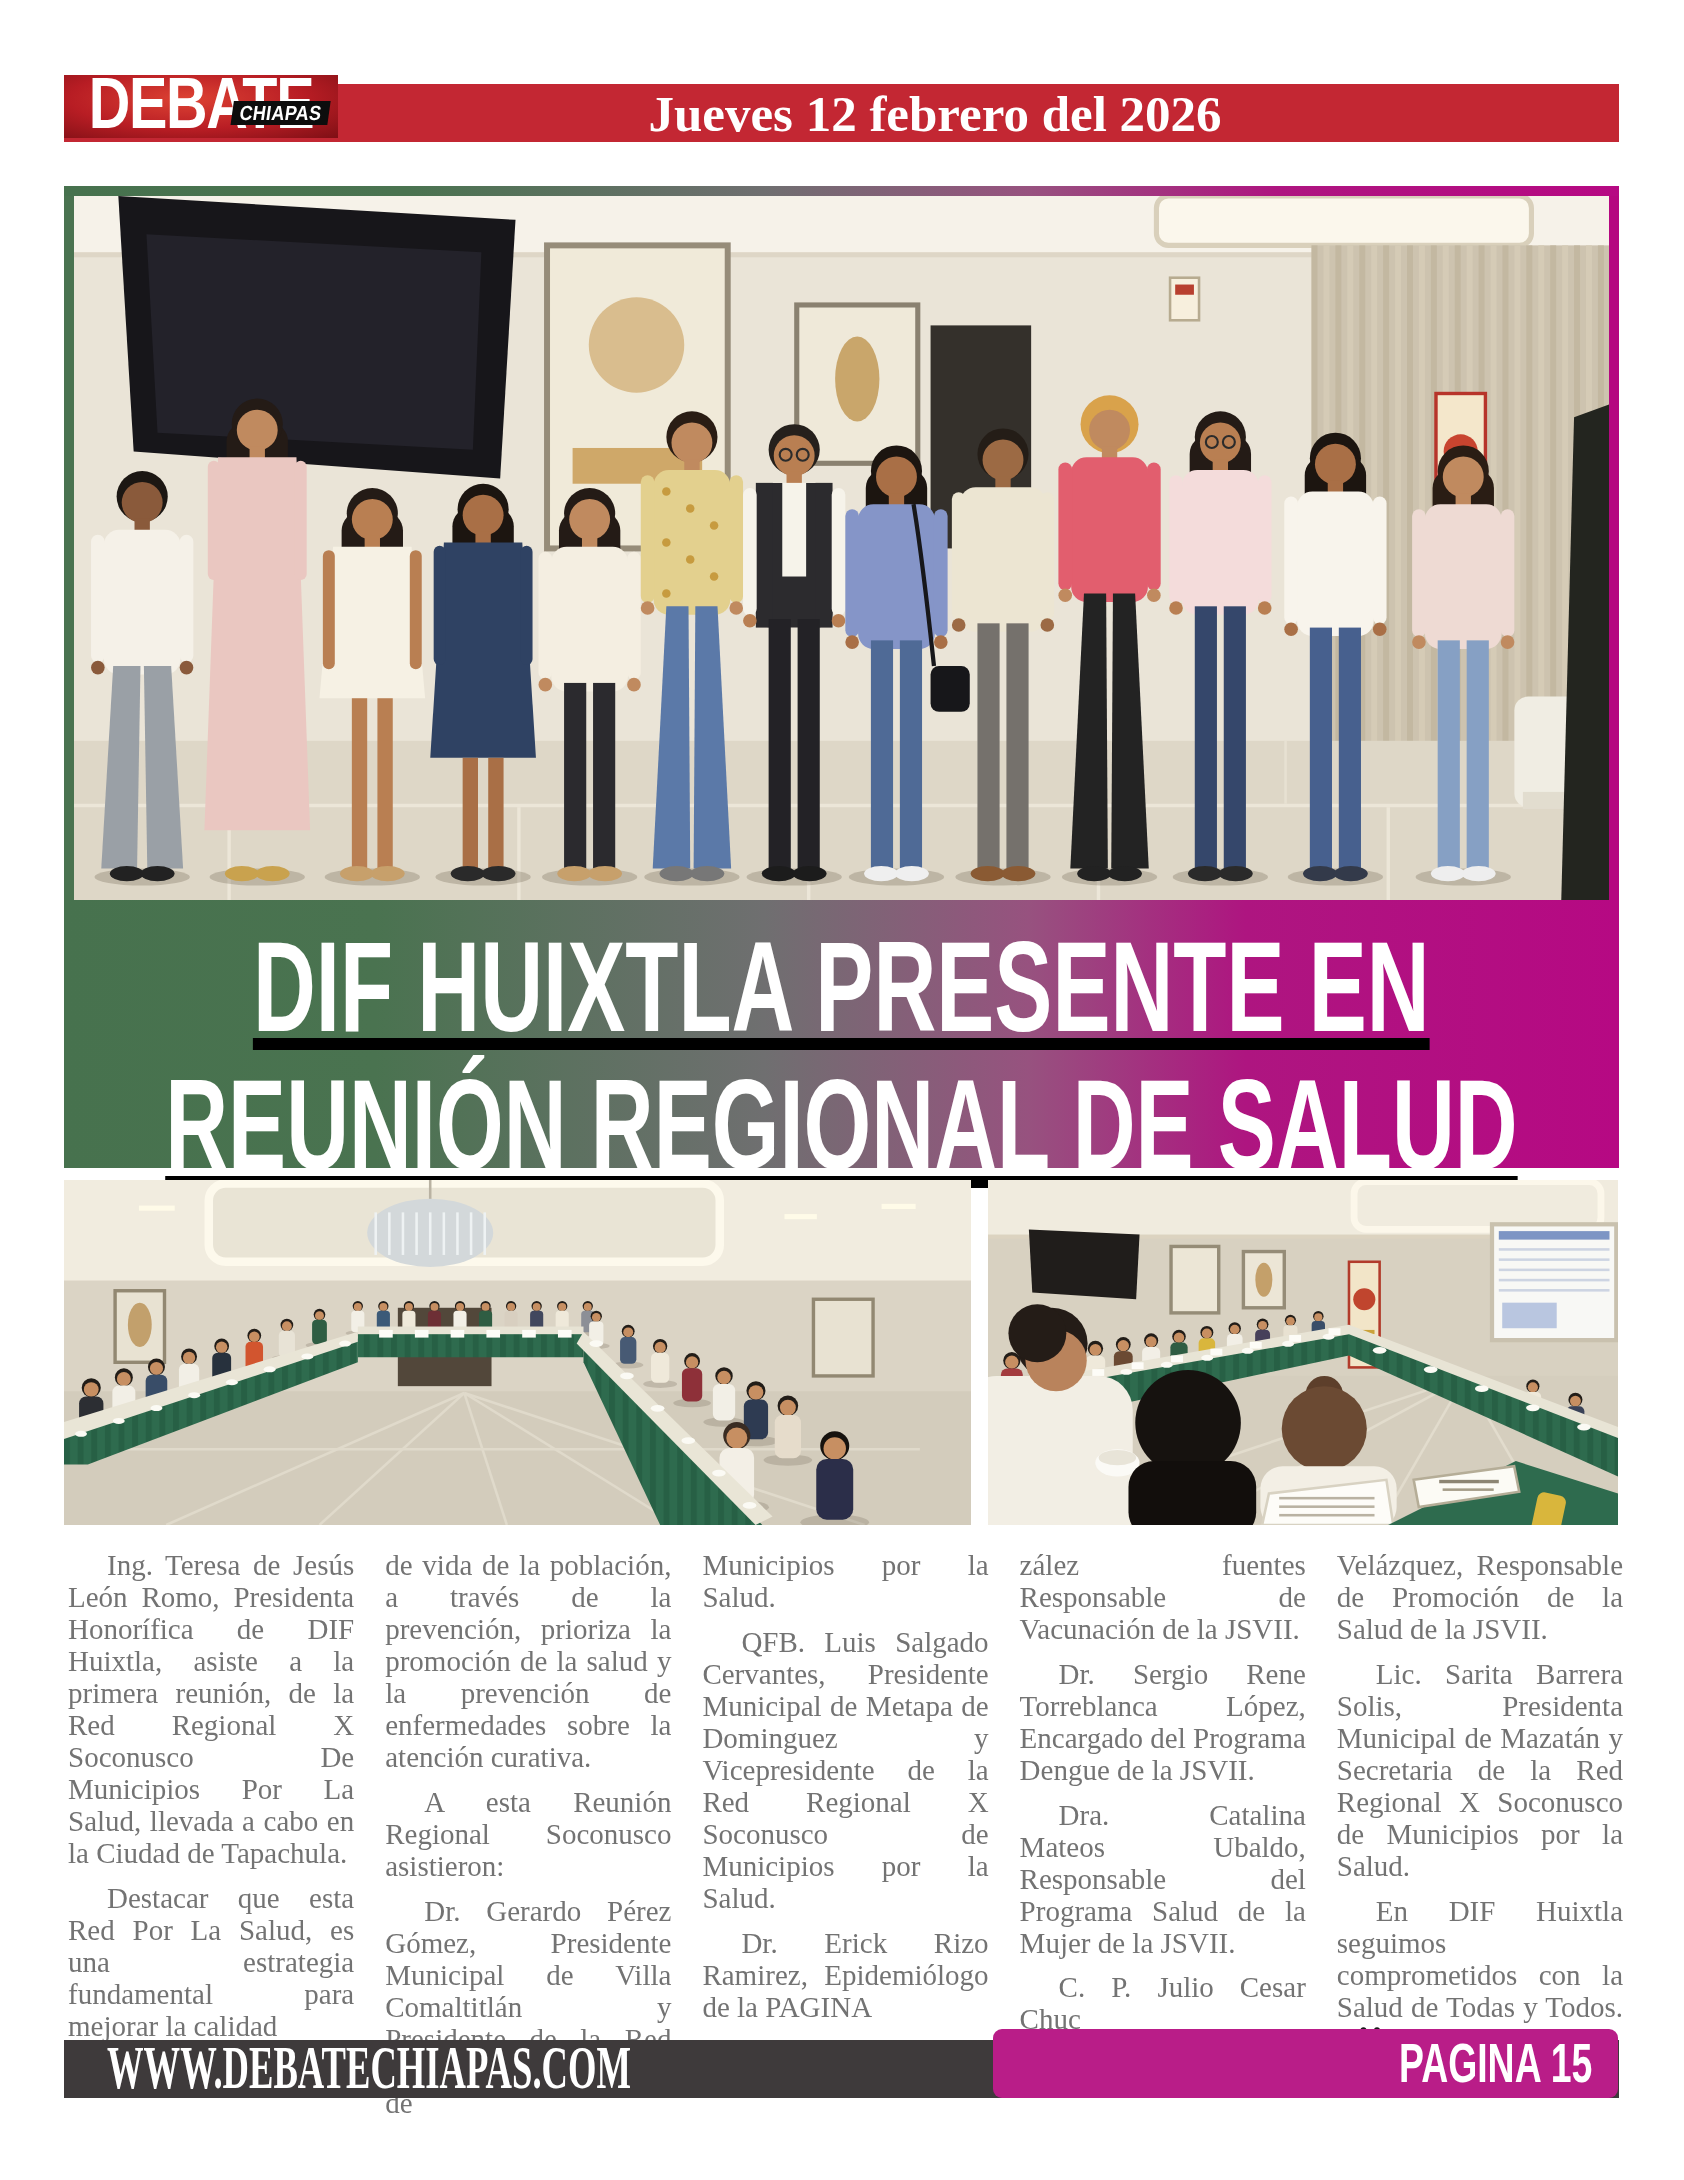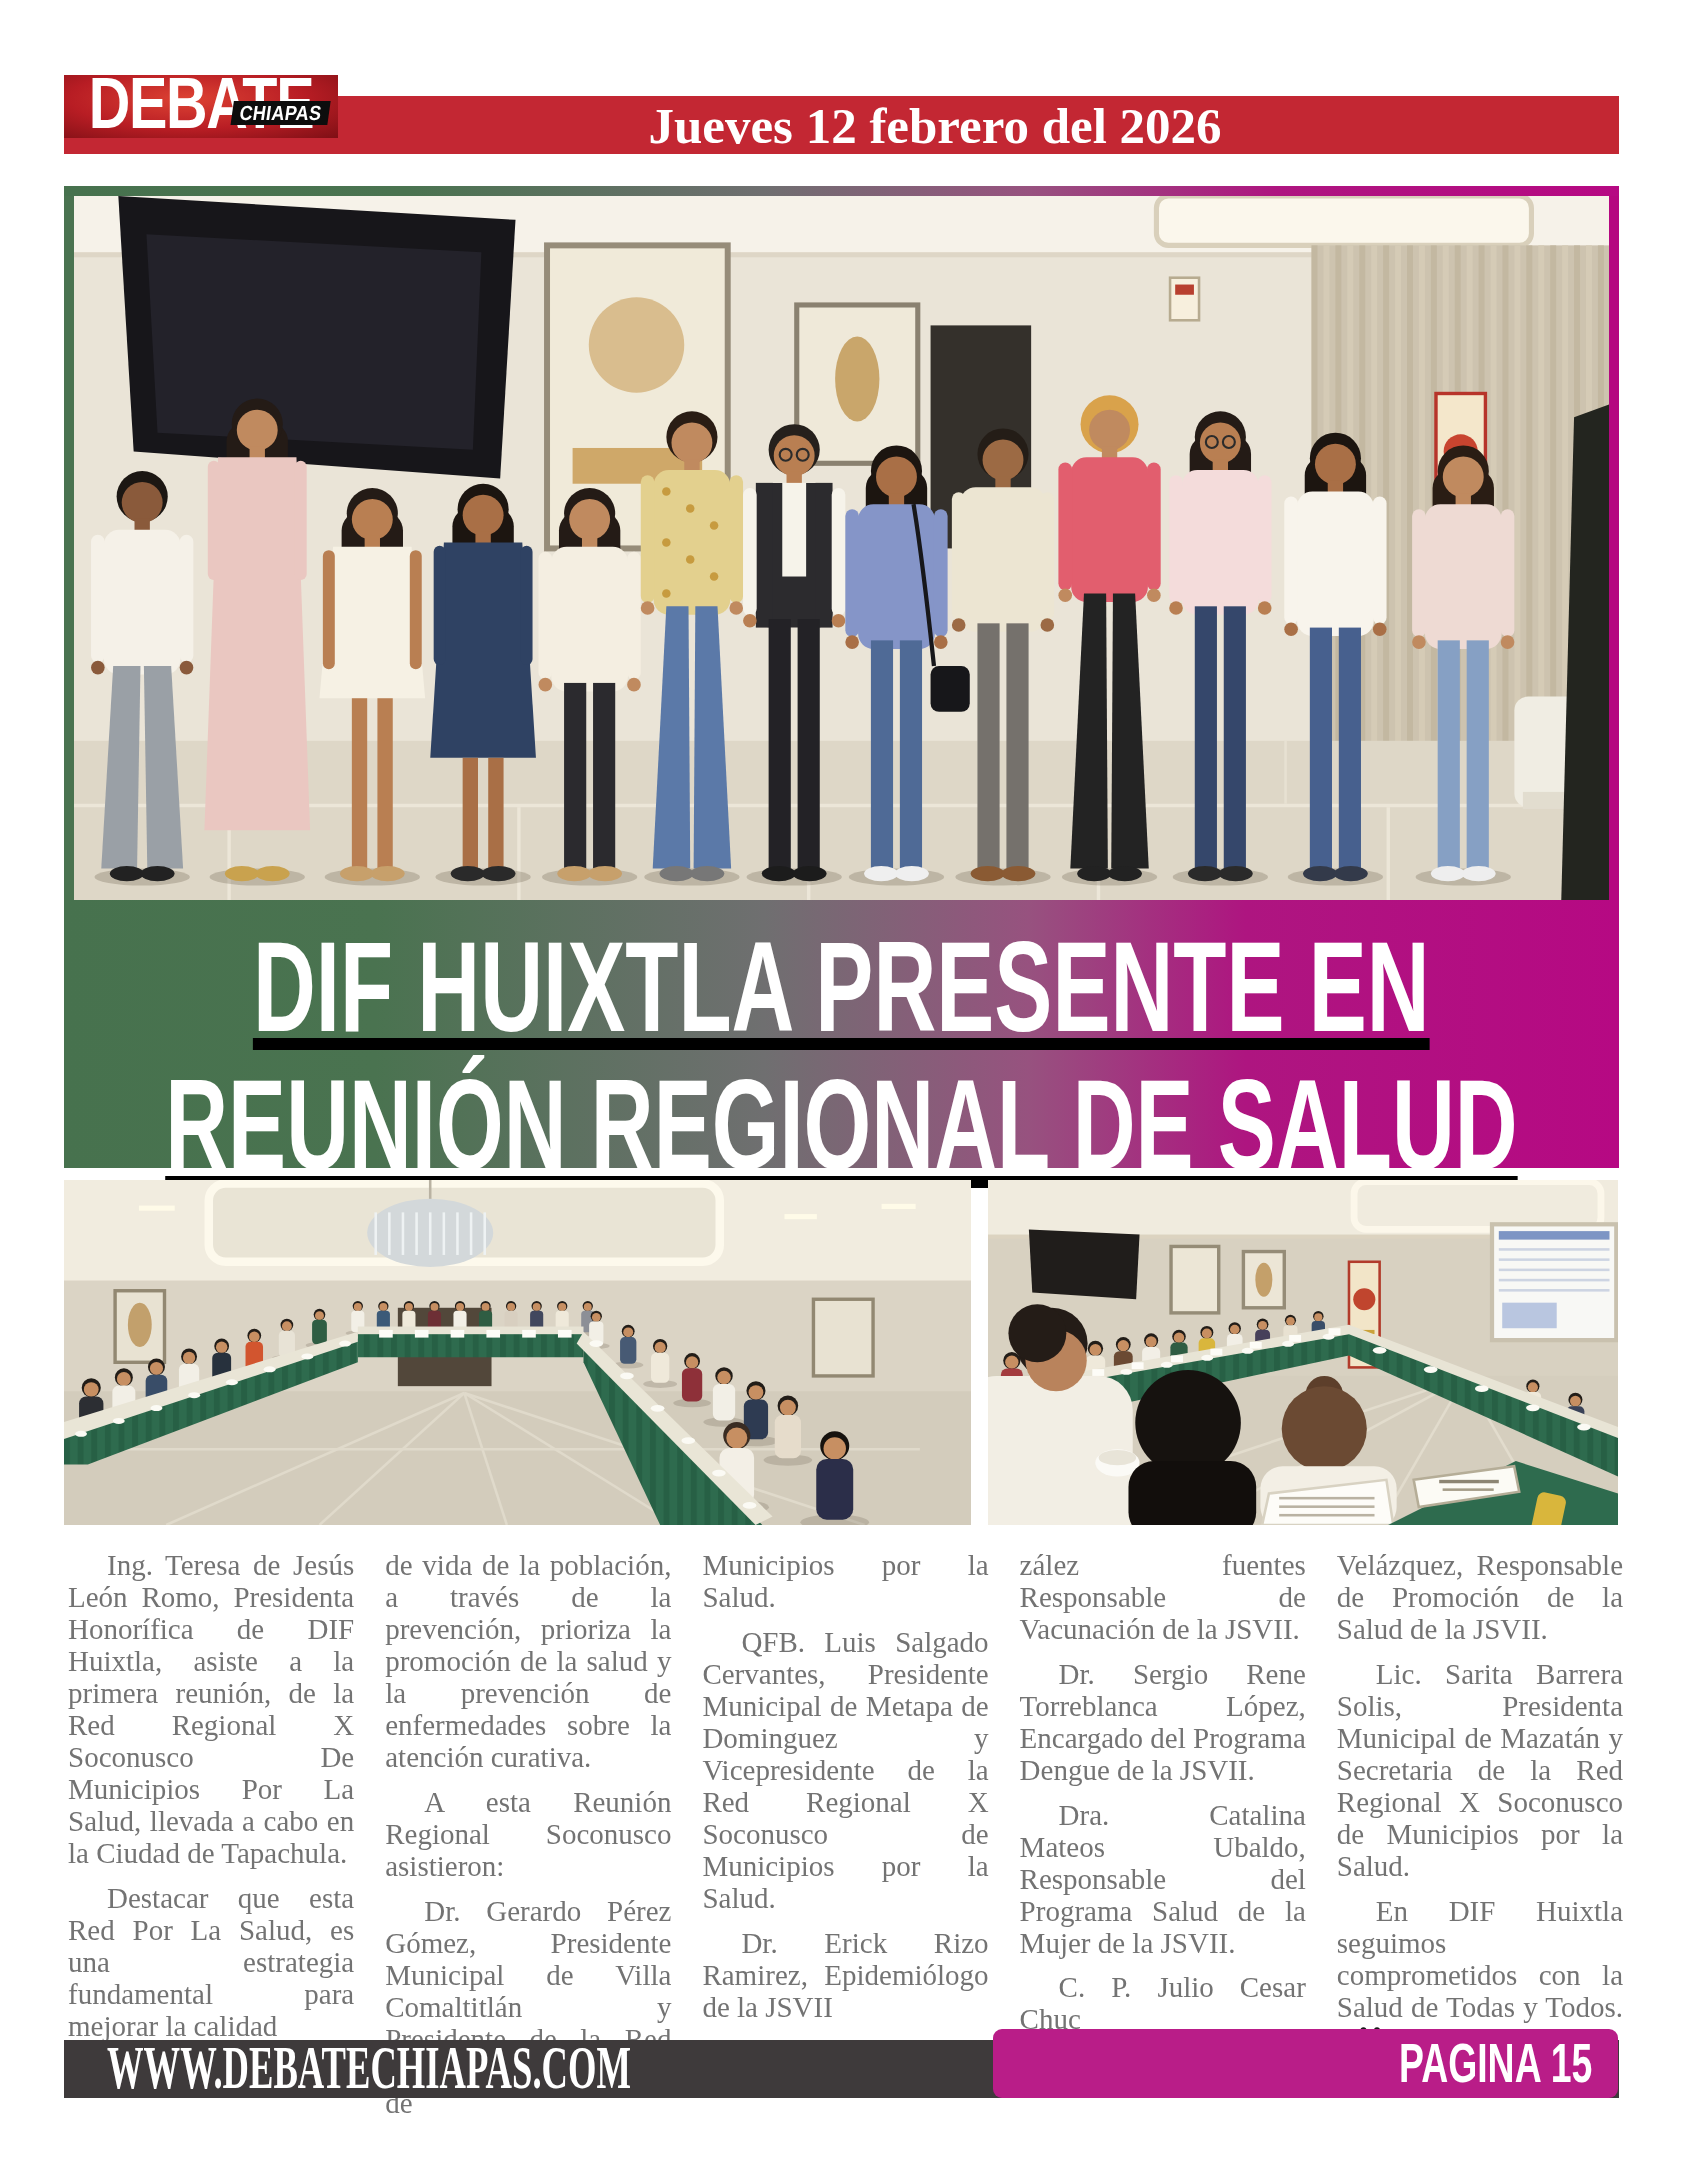--- a/index.html
+++ b/index.html
@@ -1,19 +1,19 @@
 <!DOCTYPE html>
 <html style="font-size:13.6px"><head>
 <meta charset="utf-8">
 <style>
   html,body{margin:0;padding:0;background:#ffffff;}
   .page{position:relative;width:1685px;height:2181px;background:#fff;overflow:hidden;
         font-family:"Liberation Sans","DejaVu Sans",sans-serif;}
   
-  .date-banner{position:absolute;left:64px;top:96px;width:1555px;height:58px;background:#c32733;}
+  .date-banner{position:absolute;left:64px;top:84px;width:1555px;height:58px;background:#c32733;}
   .date-text{position:absolute;left:871px;top:0;transform:translateX(-50%);
              font-family:"Liberation Serif","DejaVu Serif",serif;font-weight:700;
              font-size:51px;line-height:60px;color:#ffffff;white-space:nowrap;}
   .logo-box{position:absolute;left:64px;top:75px;width:274px;height:63px;
             background:radial-gradient(ellipse at 45% 38%,#dd4233 0%,#b81d24 55%,#7e0f15 100%);}
   .logo-word{position:absolute;left:50%;top:-7.7px;transform:translateX(-50%) scaleX(.8);
              transform-origin:center;font-weight:800;font-size:72px;line-height:72px;
              color:#fff;letter-spacing:-1.7px;white-space:nowrap;}
   .logo-sub{position:absolute;right:8.5px;bottom:13.6px;background:#0d0d0d;color:#fff;
             font-weight:700;font-size:20.4px;line-height:20.4px;padding:1.7px 8.5px;
@@ -639,21 +639,21 @@
         <p class="para ind">Destacar que esta Red Por La Salud, es una estrategia fundamental para mejorar la calidad</p>
       </div>
     <div class="col" id="col1">
         <p class="para">de vida de la población, a través de la prevención, prioriza la promoción de la salud y la prevención de enfermedades sobre la atención curativa.</p>
         <p class="para ind">A esta Reunión Regional Soconusco asistieron:</p>
         <p class="para ind">Dr. Gerardo Pérez Gómez, Presidente Municipal de Villa Comaltitlán y Presidente de la Red Regional X Soconusco de</p>
       </div>
     <div class="col" id="col2">
         <p class="para">Municipios por la Salud.</p>
         <p class="para ind">QFB. Luis Salgado Cervantes, Presidente Municipal de Metapa de Dominguez y Vicepresidente de la Red Regional X Soconusco de Municipios por la Salud.</p>
-        <p class="para ind">Dr. Erick Rizo Ramirez, Epidemiólogo de la JSVII</p>
+        <p class="para ind">Dr. Erick Rizo Ramirez, Epidemiólogo de la PAGINA</p>
         <p class="para ind">Mtro. Facundo Gon-</p>
       </div>
     <div class="col" id="col3">
         <p class="para">zález fuentes Responsable de Vacunación de la JSVII.</p>
         <p class="para ind">Dr. Sergio Rene Torreblanca López, Encargado del Programa Dengue de la JSVII.</p>
         <p class="para ind">Dra. Catalina Mateos Ubaldo, Responsable del Programa Salud de la Mujer de la JSVII.</p>
         <p class="para ind">C. P. Julio Cesar Chuc</p>
       </div>
     <div class="col" id="col4">
         <p class="para">Velázquez, Responsable de Promoción de la Salud de la JSVII.</p>

